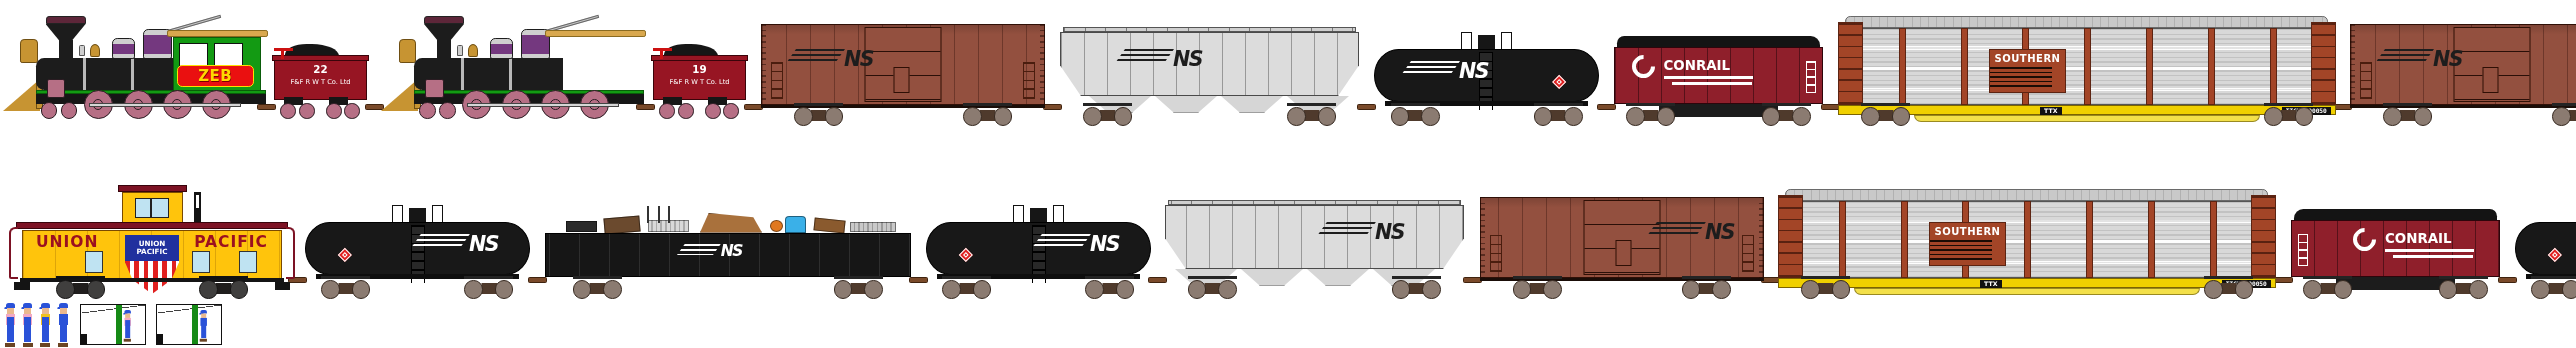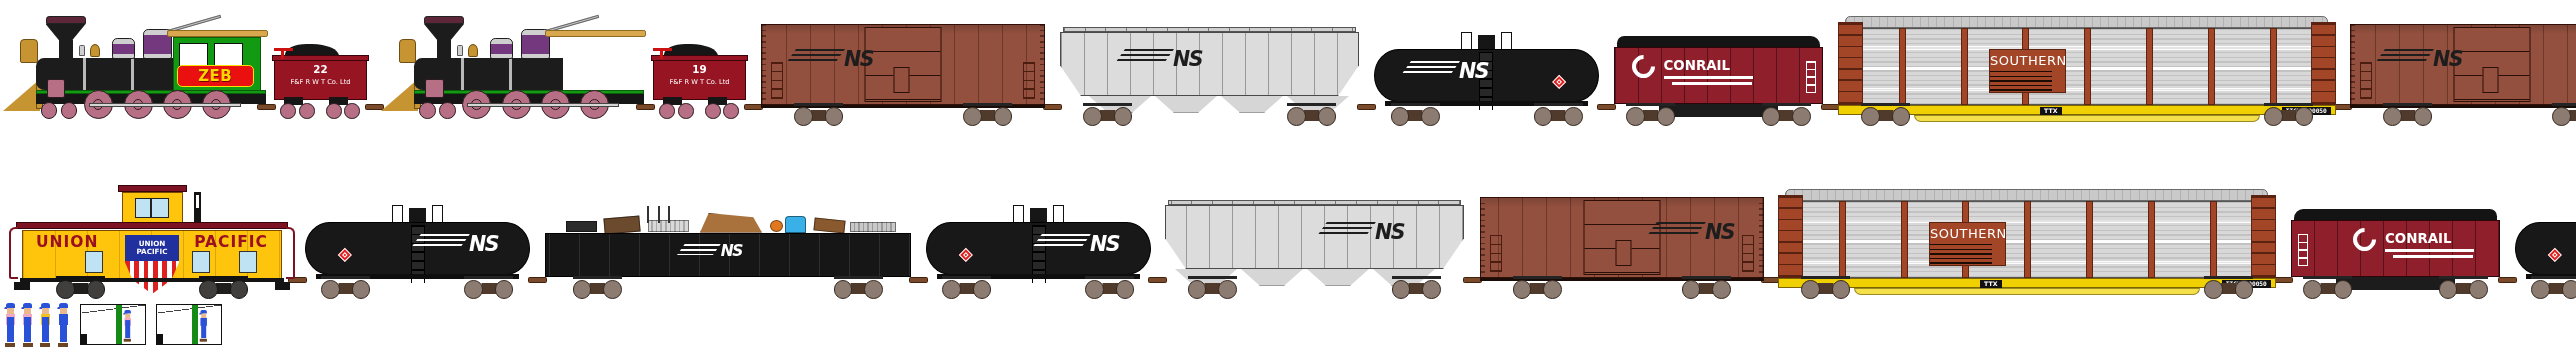--- a/index.html
+++ b/index.html
@@ -140,21 +140,21 @@
   .ar-roof{left:8.2px;top:15.5px;width:483px;height:12.4px;background:#c9c9c9;border:1px solid #6a6a6a;border-radius:5.2px 5.2px 0 0;
     background-image:repeating-linear-gradient(90deg,rgba(0,0,0,.12) 0 1px,transparent 1px 8.2px)}
   .ar-body{left:1px;top:28px;width:498px;height:77px;background:#d8d8d8;border:1px solid #555;
     background-image:repeating-linear-gradient(180deg,rgba(0,0,0,.10) 0 1.5px,transparent 1.5px 4.6px),
                      repeating-linear-gradient(180deg,transparent 0 17.5px,rgba(255,255,255,.95) 17.5px 20.6px)}
   .ar-post{top:28px;width:7.2px;height:77px;background:#a34527;border:0.5px solid #5d2412}
   .ar-end{top:21.6px;width:25px;height:83px;background:#a34527;border:1px solid #5d2412;
     background-image:repeating-linear-gradient(180deg,rgba(40,10,2,.6) 0 1.5px,transparent 1.5px 11.3px)}
   .ar-end.l{left:1px}.ar-end.r{right:1px}
   .ar-placard{left:152px;top:49px;width:77px;height:44px;background:#a34527;border:1px solid #5d2412;text-align:center;padding-top:3.1px}
-  .ar-placard b{position:static;display:inline-block;color:#fff;font-size:13px;font-weight:400;letter-spacing:0.5px}
+  .ar-placard b{position:static;display:inline-block;color:#fff;font-size:10px;font-weight:700;letter-spacing:0.5px}
   .ar-slats{position:static;display:block;margin:3.1px auto 0;width:62px;height:19.6px;
     background:repeating-linear-gradient(180deg,#1a0c04 0 1.5px,transparent 1.5px 4.6px)}
   .ar-sill{left:1px;top:105px;width:498px;height:10.3px;background:#f0d000;border:1px solid #7c6400}
   .ar-ttx{position:absolute;left:201px;top:0.5px;background:#111;color:#fff;font-size:6.2px;font-weight:bold;padding:0.5px 4.1px}
   .ar-mark{position:absolute;right:4.1px;top:0.5px;background:#111;color:#fff;font-size:6.2px;font-weight:bold;padding:0.5px 4.1px;
     font-family:"DejaVu Sans Mono",monospace}
   .ar-skirt{left:77px;right:77px;top:115px;height:7.2px;background:#f3e04a;border:1px solid #9a8a20;border-radius:0 0 8.2px 8.2px}
   .autorack .tl{left:24px}.autorack .tr{right:24px}
 
   

